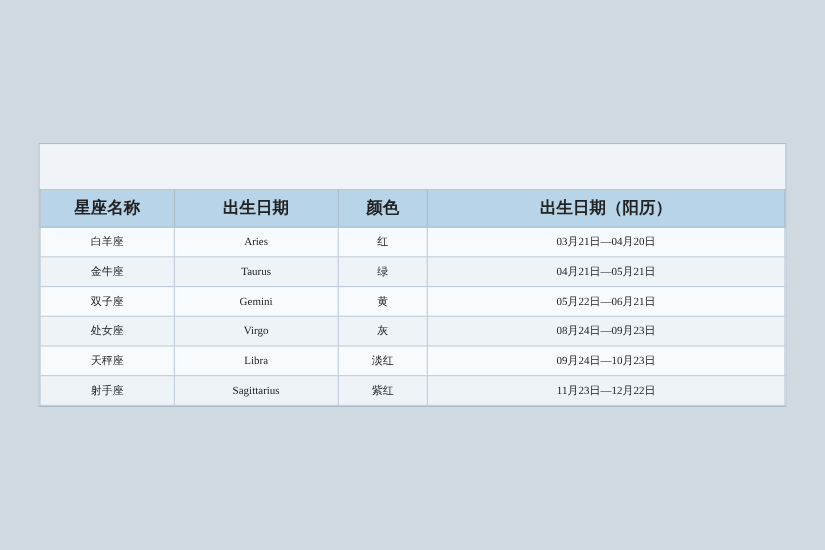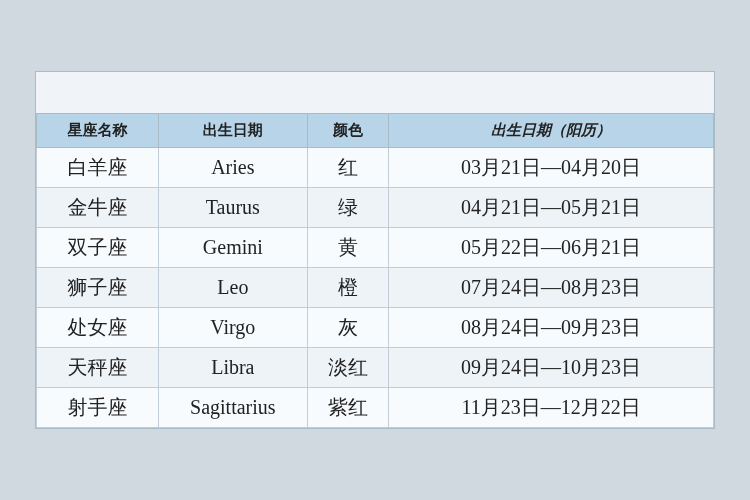--- a/index.html
+++ b/index.html
@@ -48,28 +48,28 @@
     }
 
     tbody tr:nth-child(even) {
       background-color: #eef3f8;
     }
 
     tbody td {
       border: 1px solid #c0cdd8;
       padding: 6px 10px;
       text-align: center;
-      font-size: 20px;
+      font-size: 10px;
       color: #222;
     }
 
     .col-chinese { width: 18%; }
     .col-english { width: 22%; }
     .col-color   { width: 12%; }
-    .col-date    { width: 48%; font-style: italic; }
+    .col-date    { width: 48%; }
   </style>
 </head>
 <body>
 
 <div class="table-container">
   <table>
     <thead>
       <tr>
         <th class="col-chinese">星座名称</th>
         <th class="col-english">出生日期</th>
@@ -90,26 +90,20 @@
           <td>绿</td>
           <td>04月21日—05月21日</td>
         </tr>
         <tr>
           <td>双子座</td>
           <td>Gemini</td>
           <td>黄</td>
           <td>05月22日—06月21日</td>
         </tr>
         <tr>
-          <td>狮子座</td>
-          <td>Leo</td>
-          <td>橙</td>
-          <td>07月24日—08月23日</td>
-        </tr>
-        <tr>
           <td>处女座</td>
           <td>Virgo</td>
           <td>灰</td>
           <td>08月24日—09月23日</td>
         </tr>
         <tr>
           <td>天秤座</td>
           <td>Libra</td>
           <td>淡红</td>
           <td>09月24日—10月23日</td>

